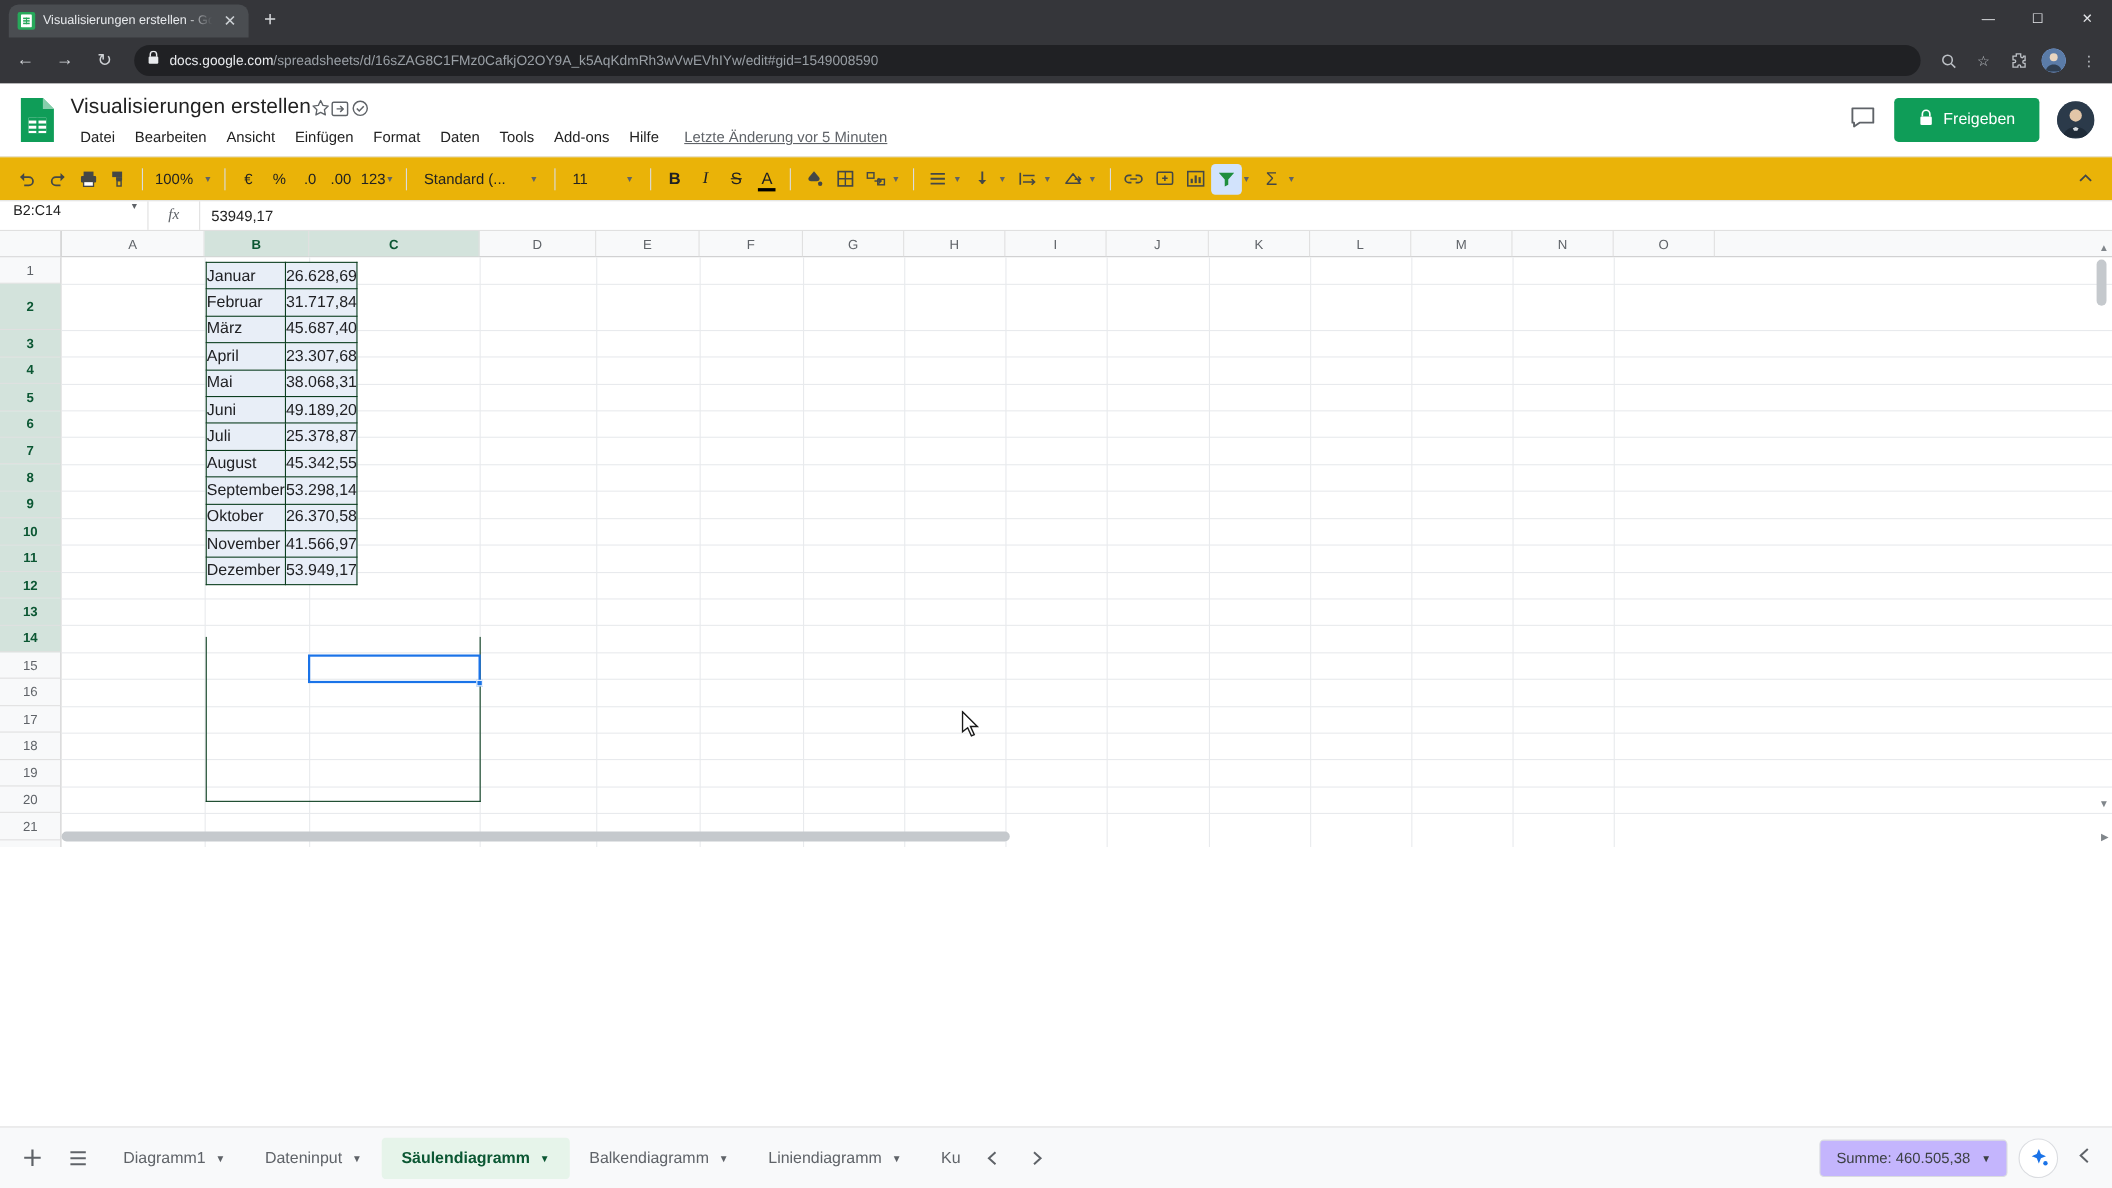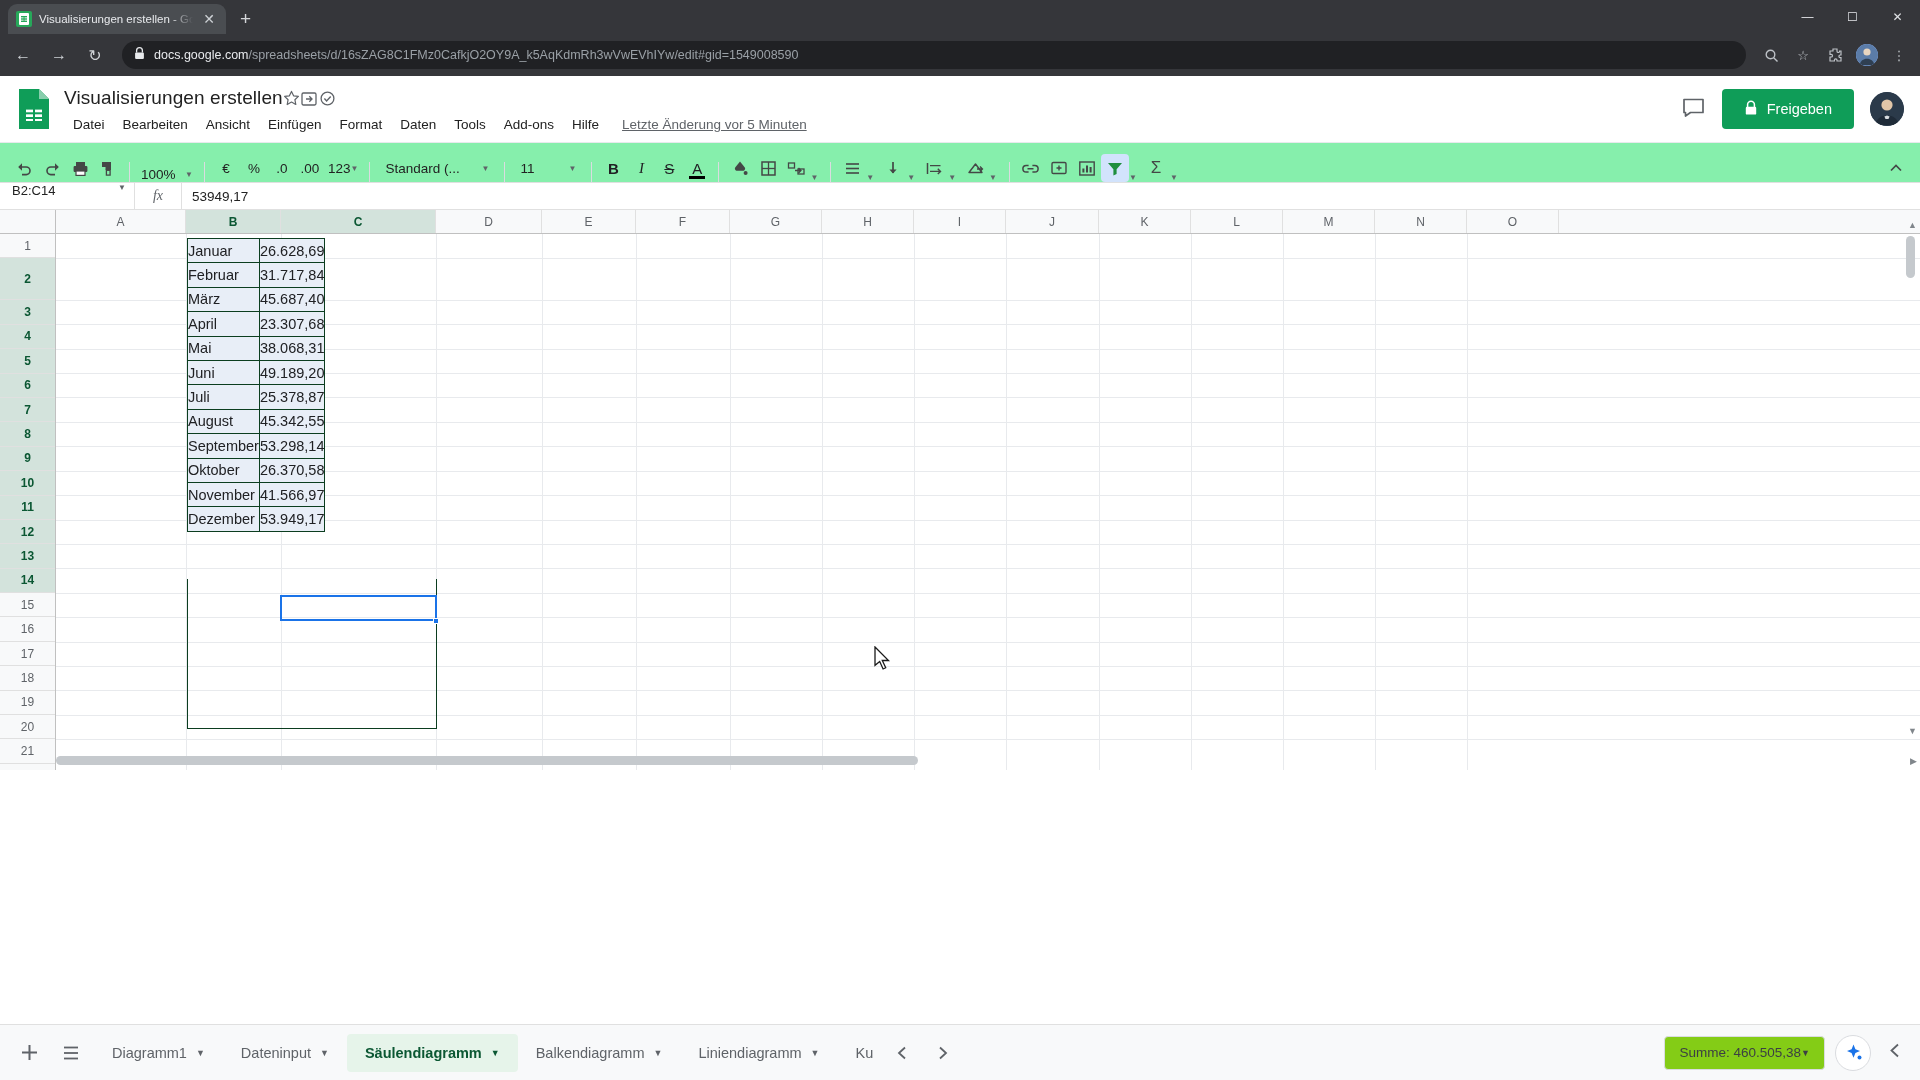--- a/index.html
+++ b/index.html
@@ -60,22 +60,22 @@
   .share-btn {
     background: #0f9d58; color: #fff; height: 40px; border-radius: 4px;
     display: flex; align-items: center; gap: 9px; padding: 0 22px; font-size: 14.5px;
   }
   .user-avatar {
     width: 34px; height: 34px; border-radius: 50%; overflow: hidden; background: #3a4a5c;
   }
 
   
   .toolbar {
-    height: 40px; display: flex; align-items: flex-end; gap: 0; padding: 0 10px;
-    border-top: 1px solid #e8eaed; background: #86efac;
+    height: 40px; display: flex; align-items: center; gap: 0; padding: 0 10px;
+    border-top: 1px solid #e8eaed; background: #eab308;
   }
   .tb { height: 28px; min-width: 28px; display: flex; align-items: center; justify-content: center; color: #444746; border-radius: 4px; padding: 0 4px; font-size: 13px; }
   .tb.text { font-size: 13.5px; color: #222; }
   .tb-sep { width: 1px; height: 20px; background: #dadce0; margin: 0 7px; }
   .zoom-box { display: flex; align-items: center; gap: 2px; padding: 0 4px; }
   .zoom-val { font-size: 13.5px; color: #222; min-width: 42px; }
   .caret { font-size: 8px; color: #5f6368; }
   .font-box { width: 120px; display: flex; align-items: center; justify-content: space-between; padding: 0 8px; font-size: 13.5px; color: #222; }
   .size-box { width: 72px; display: flex; align-items: center; justify-content: space-between; padding: 0 8px; font-size: 13.5px; color: #222; }
   .tb.active { background: #d2e3fc; }
@@ -143,22 +143,22 @@
   .sheet-tab {
     display: flex; align-items: center; gap: 9px; padding: 0 18px; height: 38px;
     font-size: 14.5px; color: #5f6368; border-radius: 4px; white-space: nowrap;
   }
   .sheet-tab.active { color: #0b5733; font-weight: bold; background: #e6f4ea; }
   .tab-caret { font-size: 9px; }
   .sheet-tab.truncate { max-width: 44px; overflow: hidden; padding-right: 0; }
   .nav-arrows { display: flex; align-items: center; gap: 2px; margin-left: 6px; }
   .bb-right { margin-left: auto; display: flex; align-items: center; gap: 10px; }
   .sum-chip {
-    background: #84cc16; border: 1px solid #dadce0; border-radius: 4px; height: 34px;
-    display: flex; align-items: center; padding: 0 14px; font-size: 13.5px; color: #3c4043;
+    background: #c4b5fd; border: 1px solid #dadce0; border-radius: 4px; height: 34px;
+    display: flex; align-items: center; gap: 10px; padding: 0 14px; font-size: 13.5px; color: #3c4043;
   }
   .explore-btn { width: 36px; height: 36px; border-radius: 50%; background: #fff; border: 1px solid #dadce0; display: flex; align-items: center; justify-content: center; }
   .collapse-ic { color: #5f6368; padding: 6px; }
 </style>
 </head>
 <body>
 
 <div class="browser-top">
 
   <div class="tabstrip">

